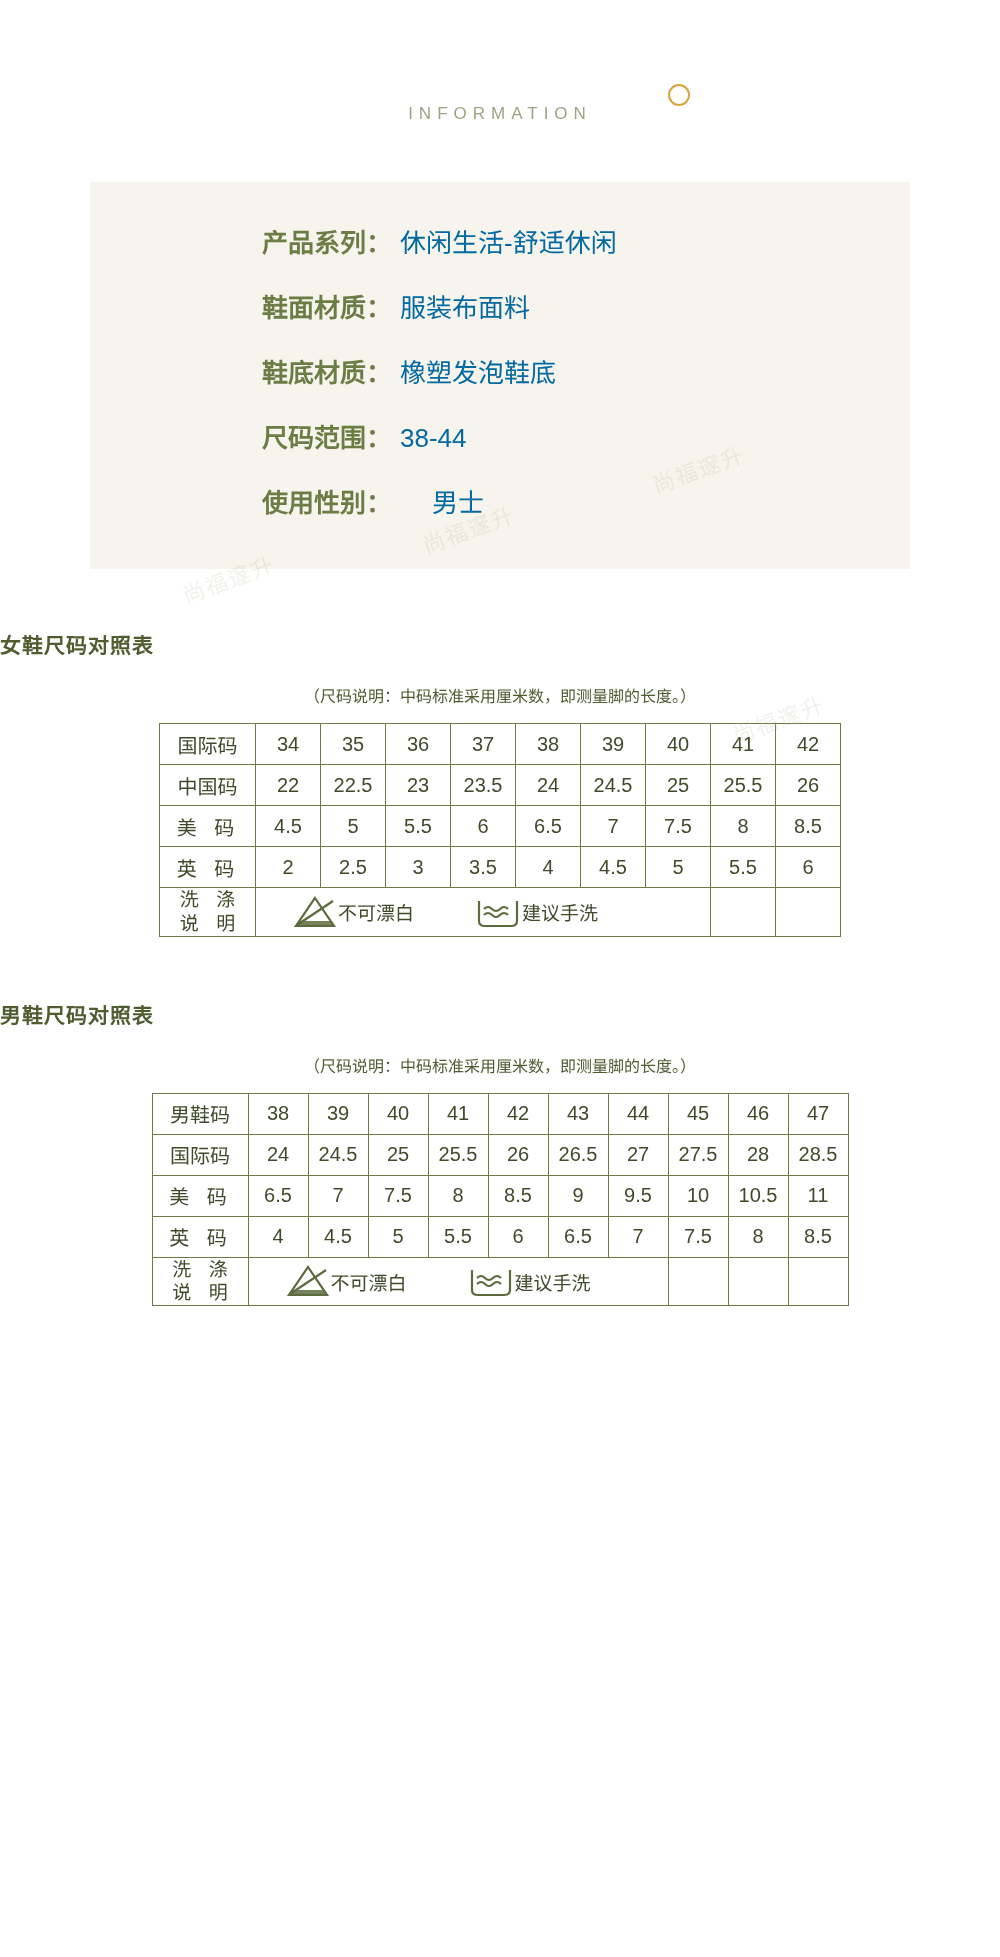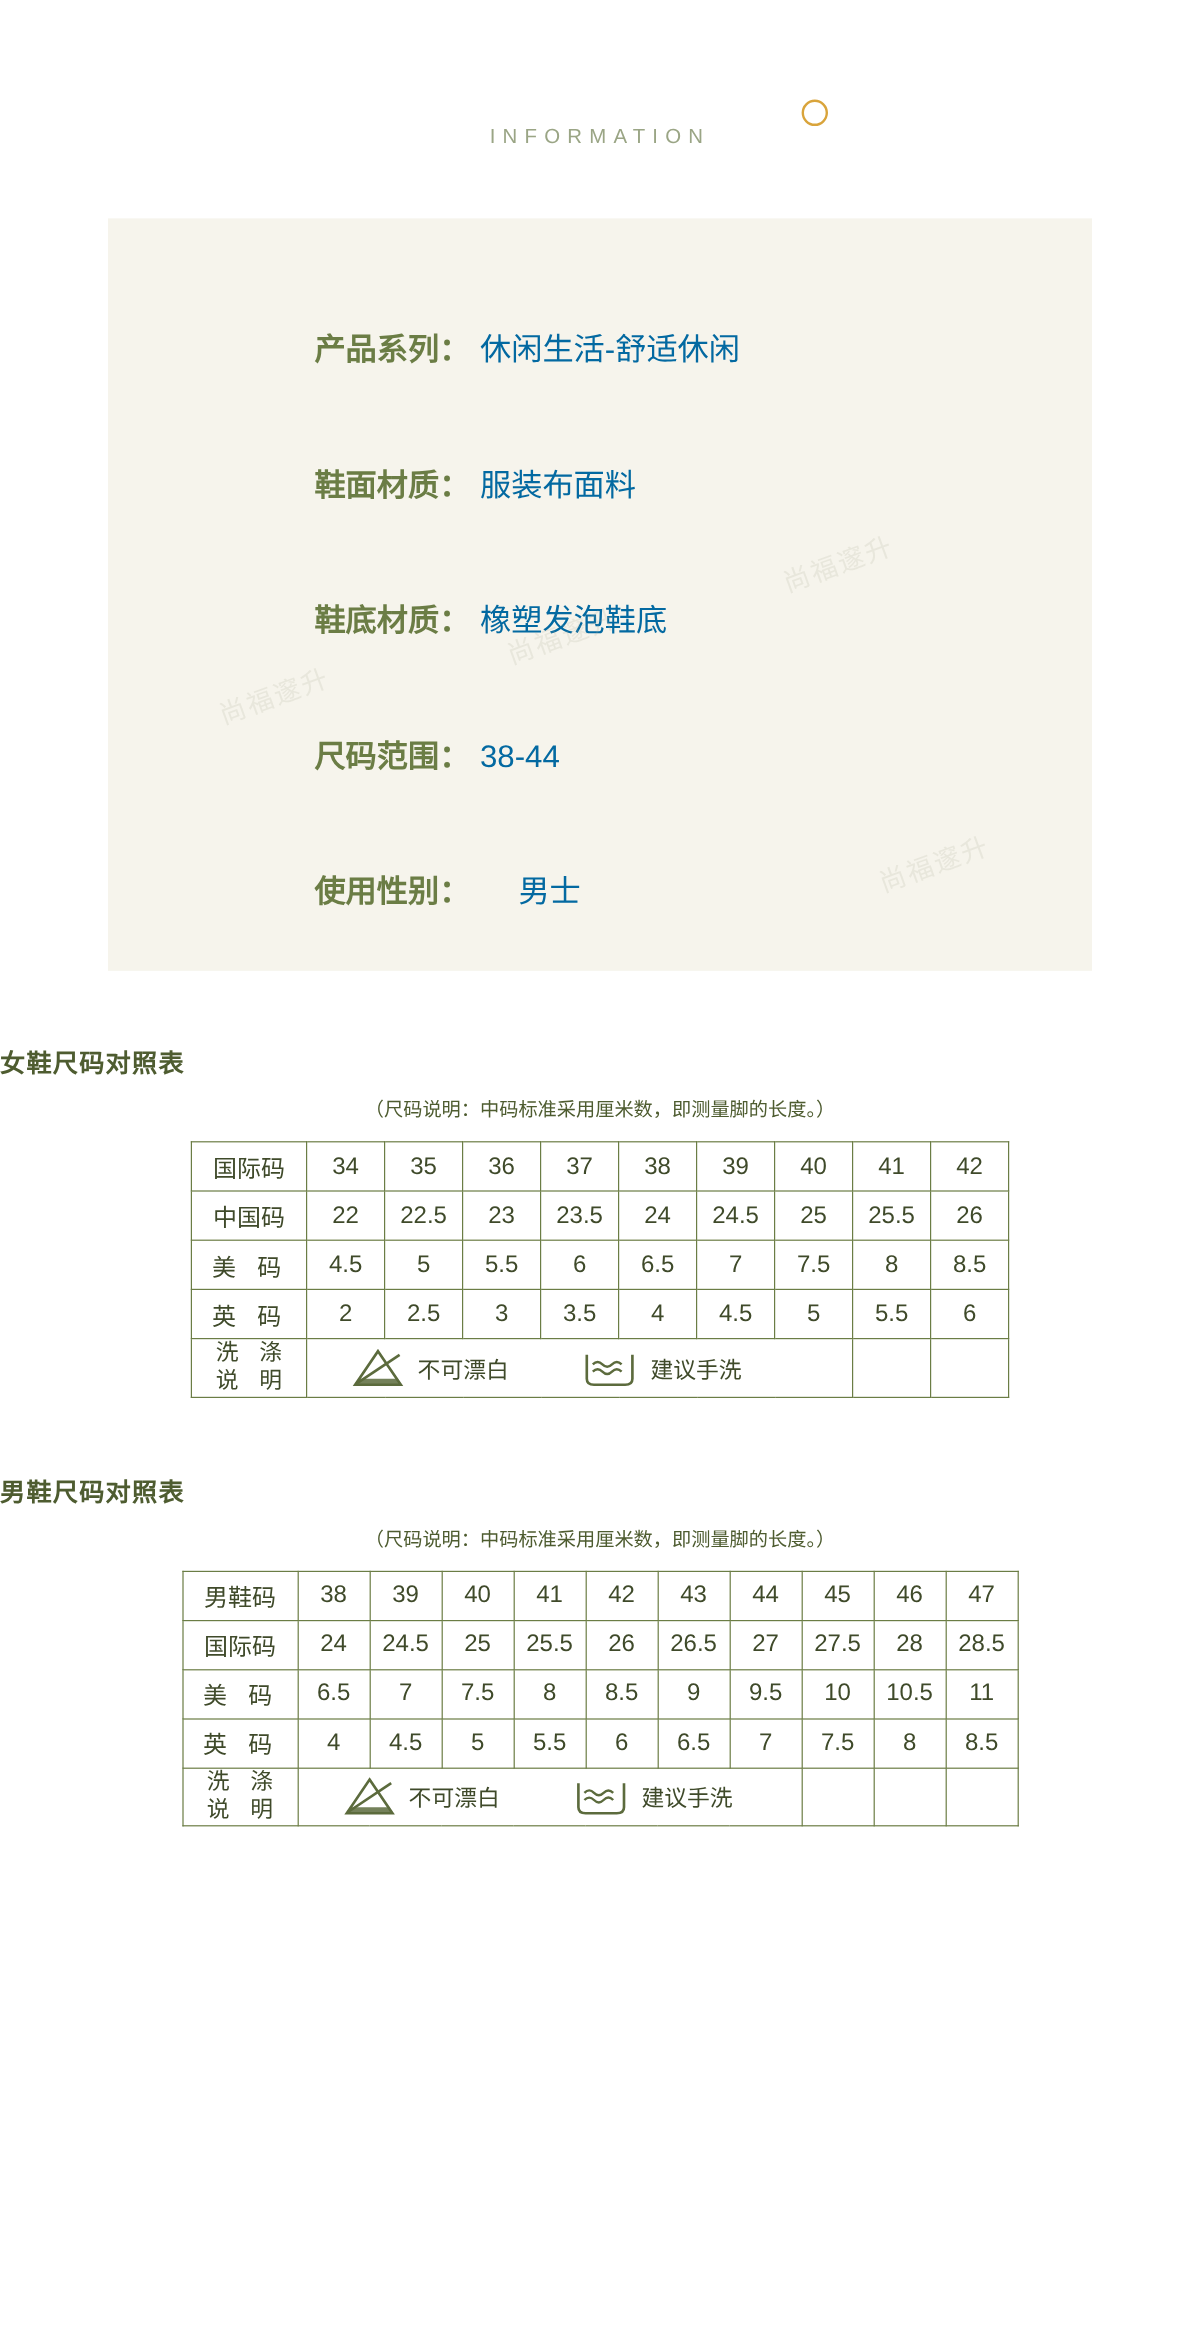--- a/index.html
+++ b/index.html
@@ -64,21 +64,20 @@
     padding: 0 0 0 172px;
     margin-bottom: 26px;
     font-size: 26px;
     line-height: 1.5;
   }
   .info-row:last-child { margin-bottom: 0; gap: 32px; }
   .info-label {
     font-weight: bold;
     color: #6b7d45;
     white-space: nowrap;
-    margin-top: 48px;
   }
   .info-value {
     color: #0369a1;
     margin-left: 8px;
     white-space: nowrap;
     text-align: center;
   }
 
   
   .watermark {
@@ -102,21 +101,21 @@
   .table-title {
     font-size: 21px;
     font-weight: bold;
     color: #4e5c30;
     letter-spacing: 1px;
   }
   .table-note {
     text-align: center;
     font-size: 16px;
     color: #4e5c30;
-    margin-top: 12px;
+    margin-top: 24px;
   }
   table.size-table {
     border-collapse: collapse;
     margin: 16px auto 0 auto;
     table-layout: fixed;
   }
   table.size-table td {
     border: 1px solid #6b7d45;
     height: 41px;
     text-align: center;
@@ -146,21 +145,20 @@
   }
   .wash-inner {
     display: flex;
     align-items: center;
     gap: 14px;
     padding-left: 32px;
   }
   .wash-item {
     display: flex;
     align-items: center;
-    gap: 10px;
     margin-right: 46px;
     font-size: 19px;
     color: #3f4a2a;
   }
   .wash-icon svg { display: block; }
   .tall-row td { height: 76px; }
 
   
   .w-col { width: 65px; }
   

